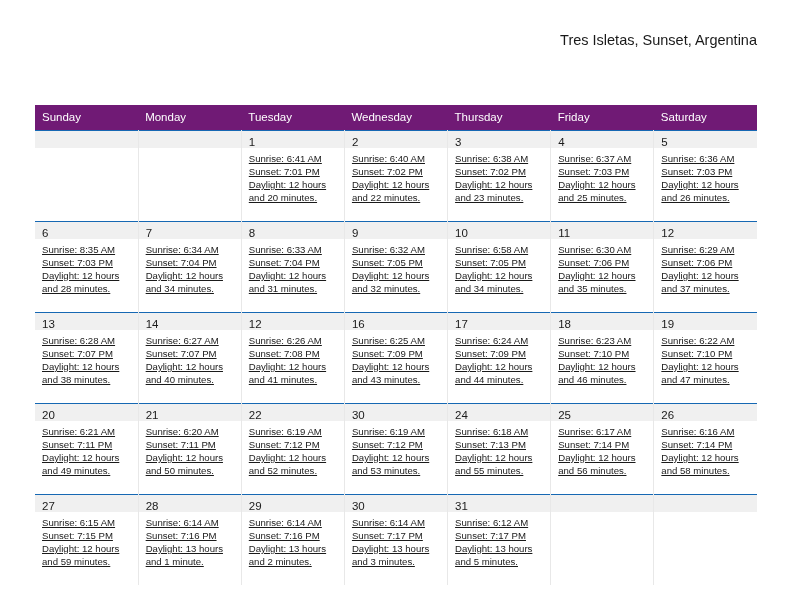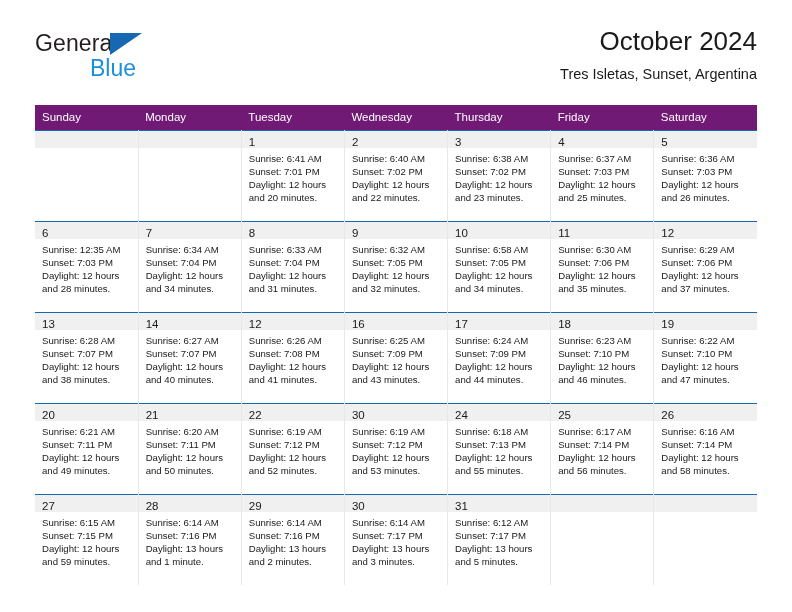--- a/index.html
+++ b/index.html
@@ -123,43 +123,38 @@
     padding: 1px 0 1px 7px;
     box-sizing: border-box;
   }
   .daynum {
     font-size: 11.5px;
     color: #1a1a1a;
     line-height: 15px;
   }
   .cell-body {
     padding: 5px 6px 0 7px;
+    text-decoration: underline;
   }
   .cell-body div {
     font-size: 9.6px;
     line-height: 12.9px;
     color: #1a1a1a;
     white-space: nowrap;
   }
 </style>
 </head>
 <body>
 
 <div class="page">
 
   <div class="top">
 
-    <div class="brand">
-      <span class="brand-general">General</span>
-      <span class="brand-triangle"></span>
-      <span class="brand-blue">Blue</span>
-    </div>
 
     <div class="title-wrap">
-      <div class="cal-title">October 2024</div>
       <div class="cal-subtitle">Tres Isletas, Sunset, Argentina</div>
     </div>
 
   </div>
 
   <table class="calendar">
     <thead>
       <tr class="cal-head-row">
         <th>Sunday</th>
         <th>Monday</th>
@@ -235,21 +230,21 @@
             <div>Daylight: 12 hours</div>
             <div>and 26 minutes.</div>
           </div>
         </td>
       </tr>
 
       <tr class="week-row">
         <td>
           <div class="daynum-band"><span class="daynum">6</span></div>
           <div class="cell-body">
-            <div>Sunrise: 12:35 AM</div>
+            <div>Sunrise: 8:35 AM</div>
             <div>Sunset: 7:03 PM</div>
             <div>Daylight: 12 hours</div>
             <div>and 28 minutes.</div>
           </div>
         </td>
         <td>
           <div class="daynum-band"><span class="daynum">7</span></div>
           <div class="cell-body">
             <div>Sunrise: 6:34 AM</div>
             <div>Sunset: 7:04 PM</div>

